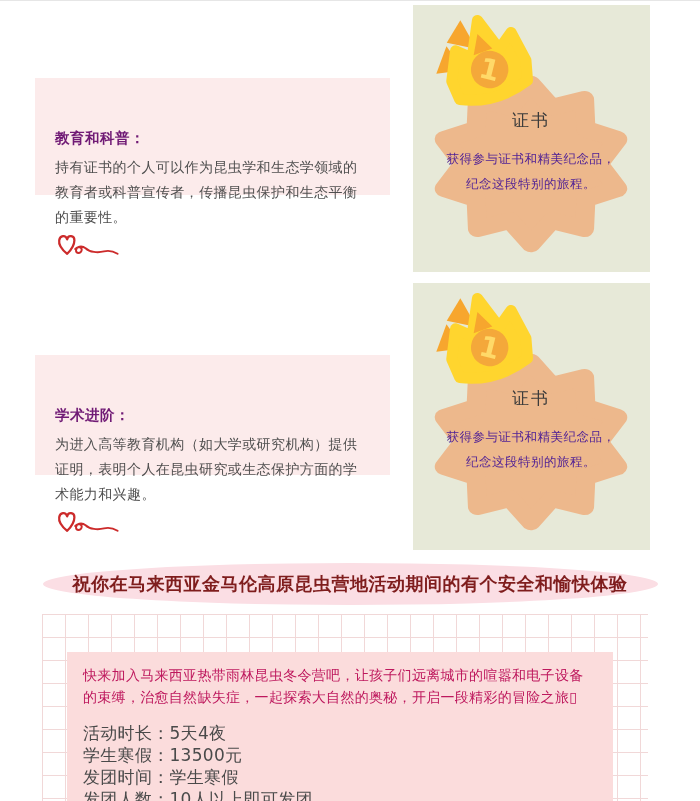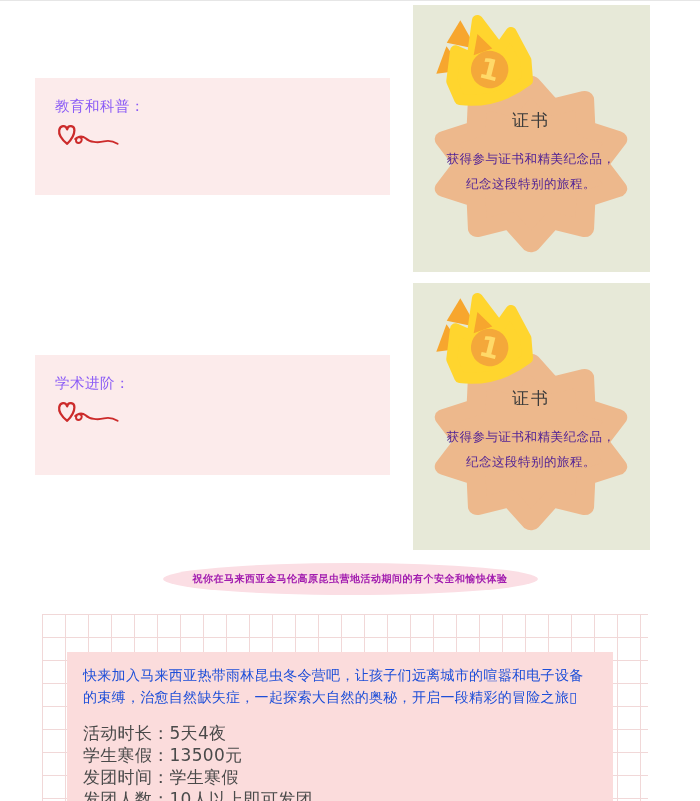--- a/index.html
+++ b/index.html
@@ -10,77 +10,79 @@
     font-family:"DejaVu Sans","Liberation Sans",sans-serif;
     box-shadow: inset 0 1px 0 #e6e6e6;
   }
   
   .info-box {
     position:absolute; left:35px; width:355px;
     background:#FCEBEB; padding:19px 20px 0 20px;
   }
   .info-box.box-1 { top:78px; height:117px; }
   .info-box.box-2 { top:355px; height:120px; }
-  .info-heading { font-size:14.5px; font-weight:normal; color:#8b5cf6; margin-bottom:7px; letter-spacing:0.5px; }
+  .info-heading { font-size:14.5px; font-weight:bold; color:#701a75; margin-bottom:7px; letter-spacing:0.5px;margin-top:32px; }
   .info-body { font-size:14px; line-height:25px; color:#4F4F4F; letter-spacing:0.4px; }
   .heart-svg { display:block; margin-top:3px; width:66px; height:24px; }
 
   
   .cert-card {
     position:absolute; left:413px; width:237px; height:267px;
     background:#E7E9D8; overflow:hidden;
   }
   .cert-card.card-1 { top:5px; }
   .cert-card.card-2 { top:283px; }
   .star-svg { position:absolute; left:12px; top:66px; width:212px; height:186px; }
   .crown-svg { position:absolute; left:8px; top:0px; width:135px; height:110px; }
   .cert-text { position:absolute; left:12px; top:104px; width:212px; text-align:center; }
   .cert-title { font-size:17px; color:#3A3A3A; letter-spacing:2px; margin-bottom:14px; }
   .cert-line { font-size:12.5px; color:#4c1d95; line-height:25px; letter-spacing:0.5px; }
 
   
   .banner { position:absolute; top:563px; left:0; width:700px; text-align:center; }
   .banner-pill {
     display:inline-block; background:#FBDEE4; border-radius:50%;
-    padding:9px 30px; font-size:10px; font-weight:bold; color:#a21caf;
+    padding:9px 30px; font-size:18px; font-weight:bold; color:#7f1d1d;
     letter-spacing:0.5px;
   }
 
   
   .grid-area {
     position:absolute; left:42px; top:614px; width:606px; height:187px;
     background-color:#ffffff;
     background-image:
       linear-gradient(to right, #F1D8D8 1px, transparent 1px),
       linear-gradient(to bottom, #F1D8D8 1px, transparent 1px);
     background-size:23px 23px;
   }
   .promo-box {
     position:absolute; left:25px; top:38px; width:546px; height:200px;
     background:#FBDCDC; padding:12px 16px;
   }
-  .promo-paragraph { font-size:14px; line-height:22px; color:#1d4ed8; letter-spacing:0.3px; }
+  .promo-paragraph { font-size:14px; line-height:22px; color:#be185d; letter-spacing:0.3px; }
   .promo-details { margin-top:14px; }
   .detail-line { font-size:17px; line-height:22px; color:#4A4A4A; letter-spacing:0.3px; }
 </style>
 </head>
 <body>
 
 <div class="page">
 
   <section class="info-box box-1">
     <div class="info-heading">教育和科普：</div>
+    <div class="info-body">持有证书的个人可以作为昆虫学和生态学领域的教育者或科普宣传者，传播昆虫保护和生态平衡的重要性。</div>
     <svg class="heart-svg" viewBox="0 0 80 30">
       <path d="M14 26 C9 22 3 15 4 9 C5 3 12 2 14 8 C15 2 23 3 23 9 C23 16 18 22 14 26 Z" fill="none" stroke="#CC2B2B" stroke-width="2.8" stroke-linecap="round" stroke-linejoin="round"></path>
       <path d="M24 20 C28 16 33 18 32 22 C31 26 25 26 25 22 C25 17 32 15 37 19 C42 24 52 25 60 23 C66 21.5 72 23 77 26" fill="none" stroke="#CC2B2B" stroke-width="2.4" stroke-linecap="round"></path>
     </svg>
   </section>
 
   <section class="info-box box-2">
     <div class="info-heading">学术进阶：</div>
+    <div class="info-body">为进入高等教育机构（如大学或研究机构）提供证明，表明个人在昆虫研究或生态保护方面的学术能力和兴趣。</div>
     <svg class="heart-svg" viewBox="0 0 80 30">
       <path d="M14 26 C9 22 3 15 4 9 C5 3 12 2 14 8 C15 2 23 3 23 9 C23 16 18 22 14 26 Z" fill="none" stroke="#CC2B2B" stroke-width="2.8" stroke-linecap="round" stroke-linejoin="round"></path>
       <path d="M24 20 C28 16 33 18 32 22 C31 26 25 26 25 22 C25 17 32 15 37 19 C42 24 52 25 60 23 C66 21.5 72 23 77 26" fill="none" stroke="#CC2B2B" stroke-width="2.4" stroke-linecap="round"></path>
     </svg>
   </section>
 
   <aside class="cert-card card-1">
     <svg class="star-svg" viewBox="0 0 200 200" preserveAspectRatio="none">
       <polygon points="100,14 119.8,39.1 150.5,30.4 151.8,62.4 181.8,73.4 164,100 181.8,126.6 151.8,137.6 150.5,169.6 119.8,160.9 100,186 80.2,160.9 49.5,169.6 48.2,137.6 18.2,126.6 36,100 18.2,73.4 48.2,62.4 49.5,30.4 80.2,39.1" fill="#EDB88C" stroke="#EDB88C" stroke-width="18" stroke-linejoin="round"></polygon>
     </svg>

